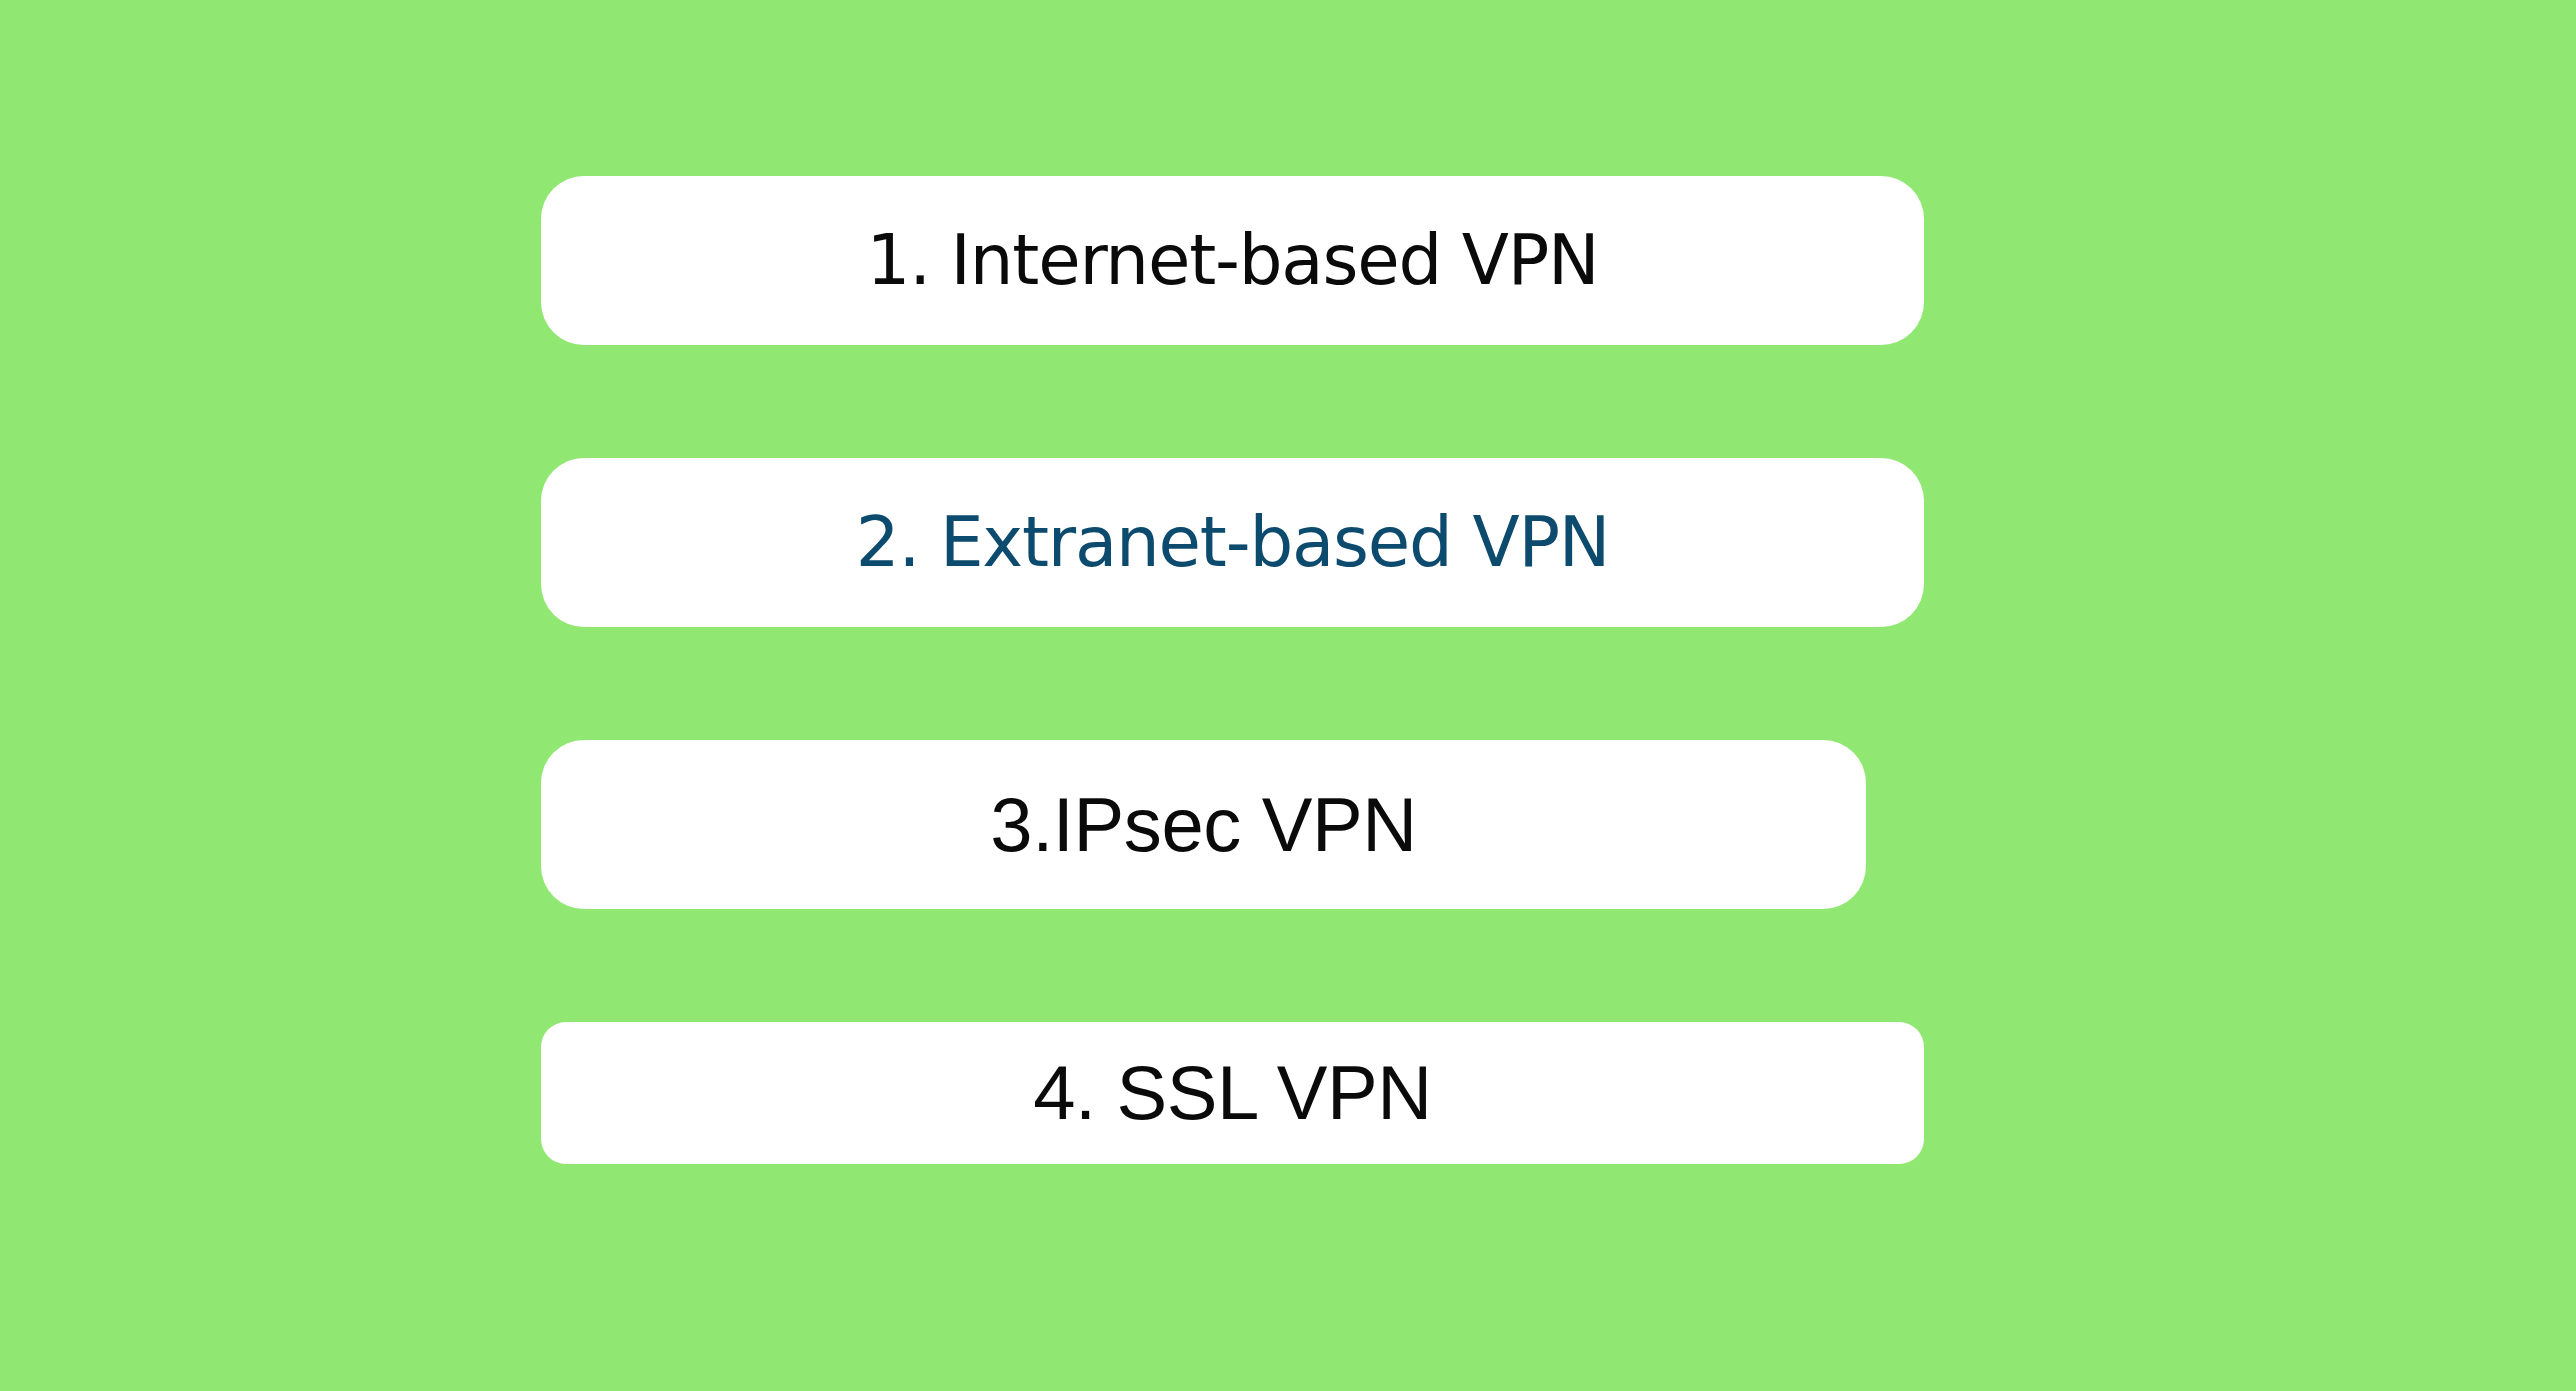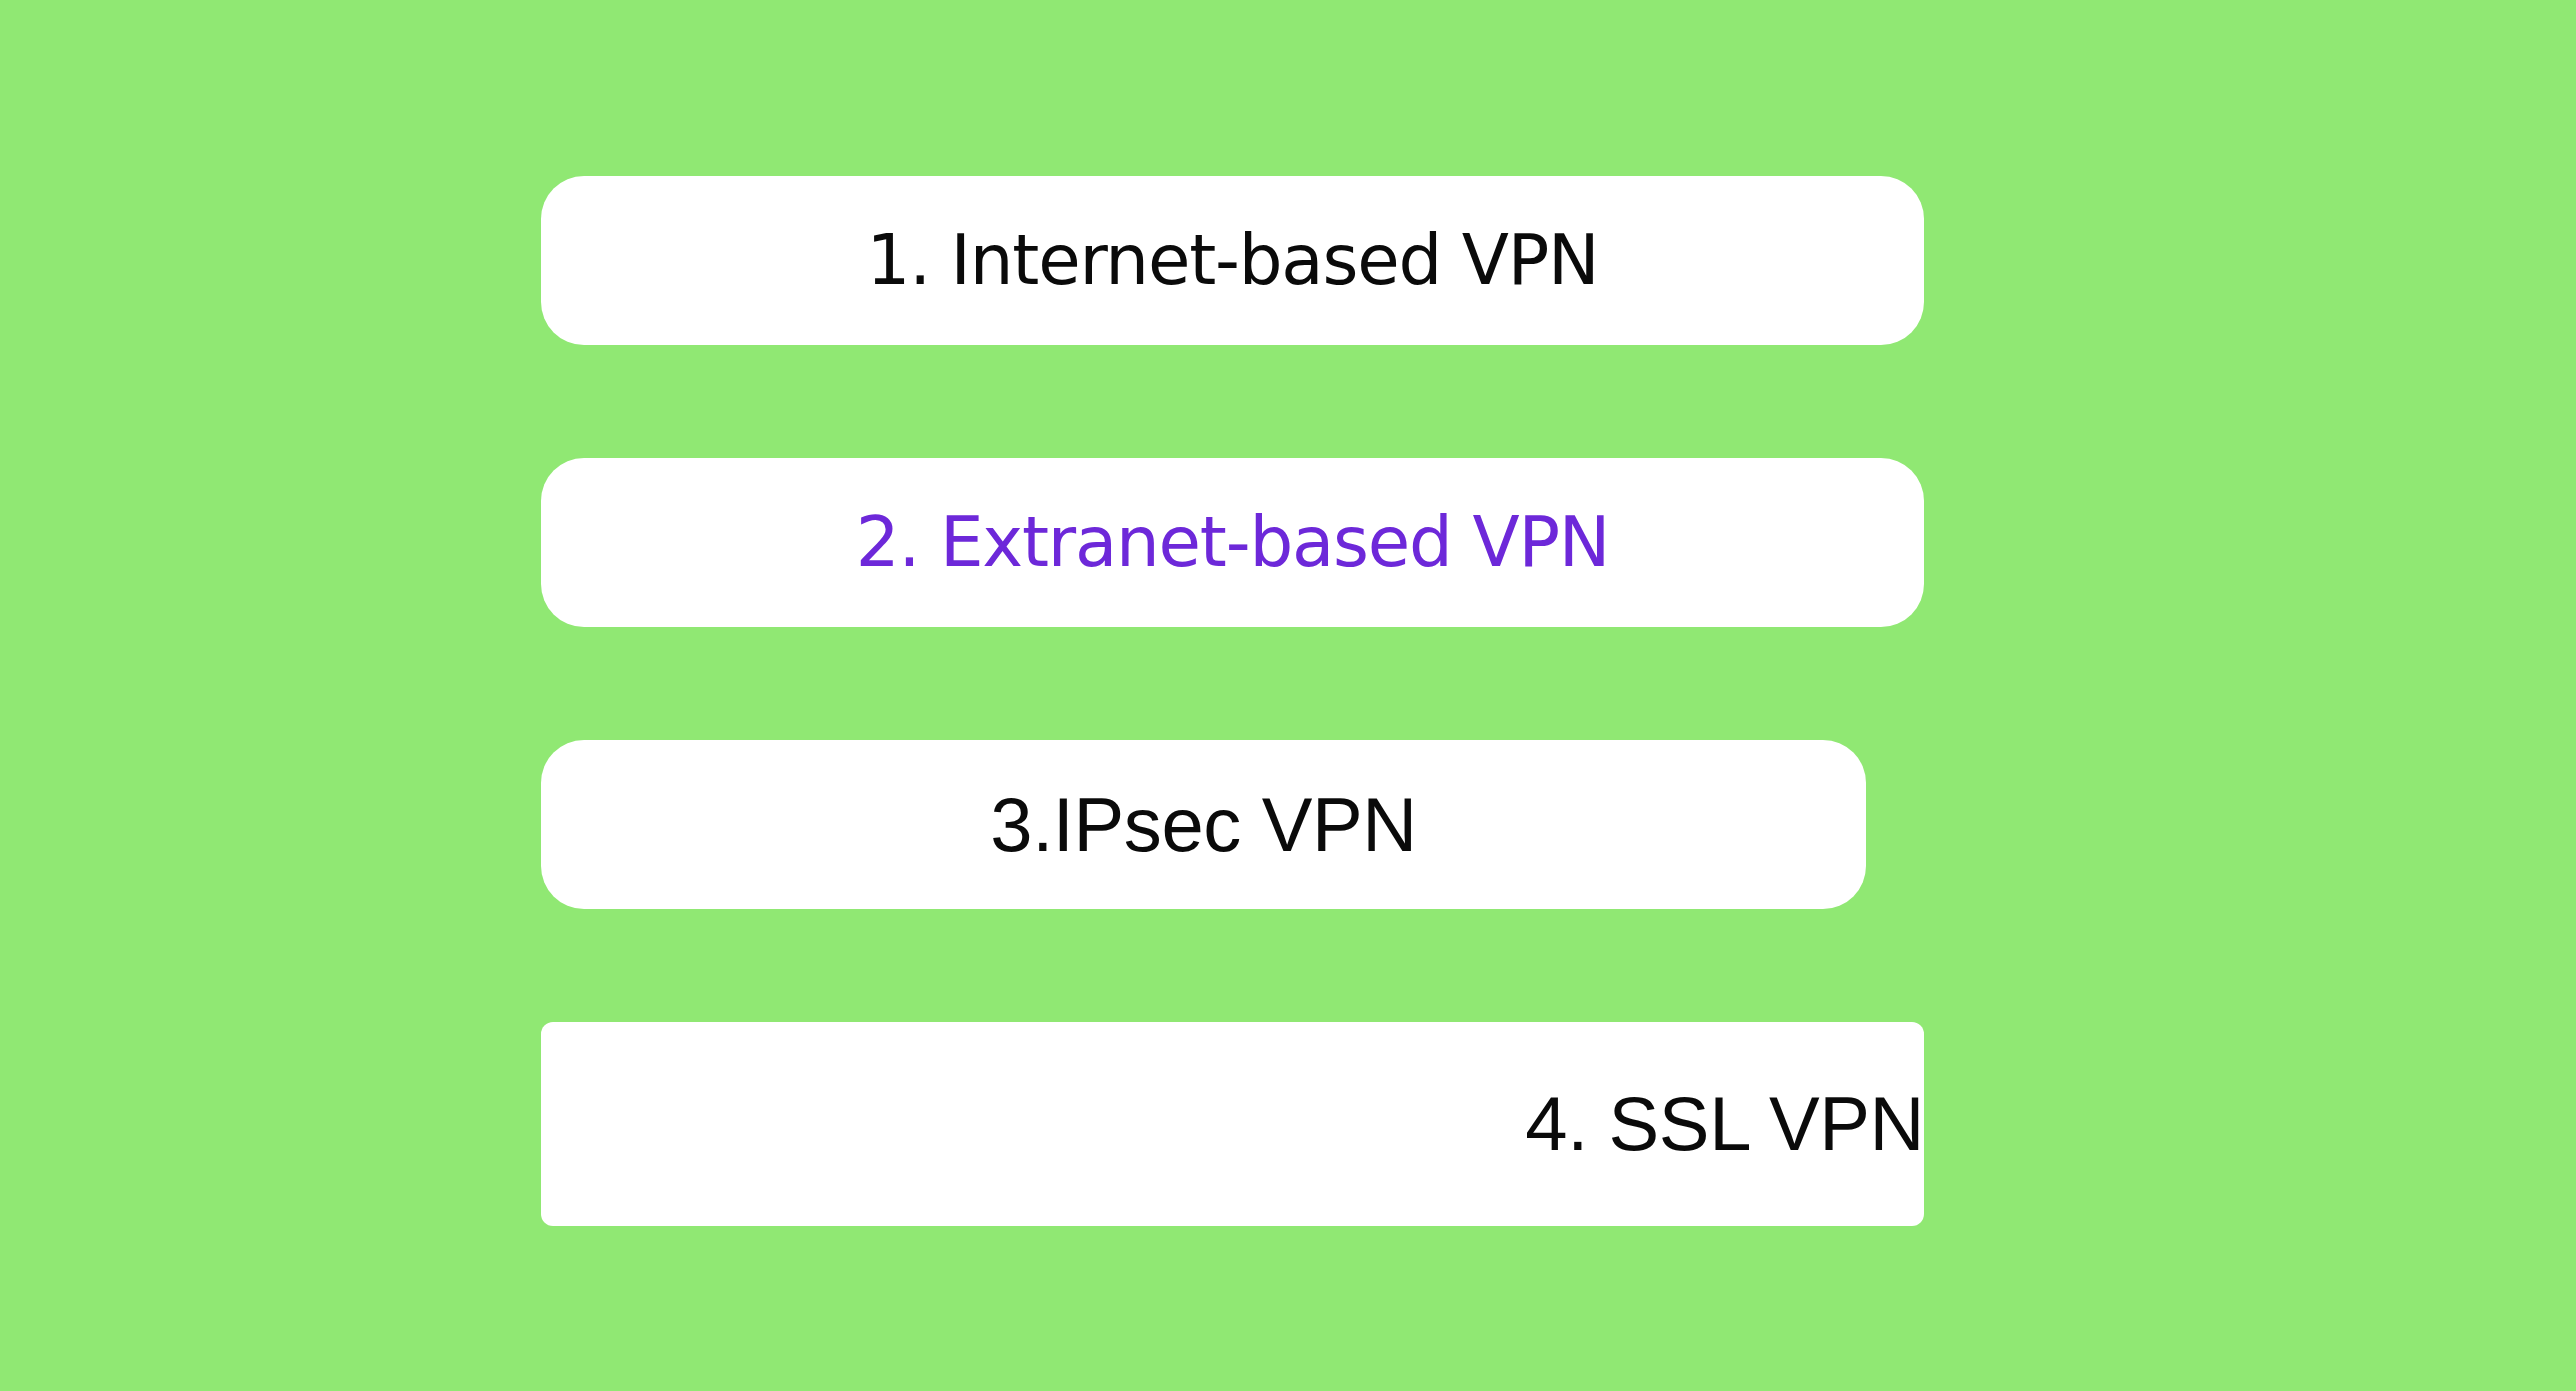--- a/index.html
+++ b/index.html
@@ -73,27 +73,27 @@
 
 <div id="canvas" style="width: 2576px; height: 1391px; background: rgb(144, 232, 115);">
 
   <div id="card-stack" style="gap: 113px;">
 
     <div class="card font-geometric" style="background: rgb(255, 255, 255); border-radius: 43px; width: 1383px; height: 169px;">
       <span class="card-label" style="color: rgb(10, 10, 10);">1. Internet-based VPN</span>
     </div>
 
     <div class="card font-geometric" style="background: rgb(255, 255, 255); border-radius: 43px; width: 1383px; height: 169px;">
-      <span class="card-label" style="color: #6d28d9;">2. Extranet-based VPN</span>
+      <span class="card-label" style="color: #0c4a6e;">2. Extranet-based VPN</span>
     </div>
 
     <div class="card font-grotesque" style="background: rgb(255, 255, 255); border-radius: 43px; width: 1325px; height: 169px;">
       <span class="card-label" style="color: rgb(10, 10, 10);">3.IPsec VPN</span>
     </div>
 
-    <div class="card font-grotesque" style="background: rgb(255, 255, 255); border-radius: 12px; width: 1383px; height: 204px; justify-content: flex-end;">
+    <div class="card font-grotesque" style="background: rgb(255, 255, 255); border-radius: 25px; width: 1383px; height: 142px;">
       <span class="card-label" style="color: rgb(10, 10, 10);">4. SSL VPN</span>
     </div>
 
   </div>
 
 </div>
 
 
 </body></html>

